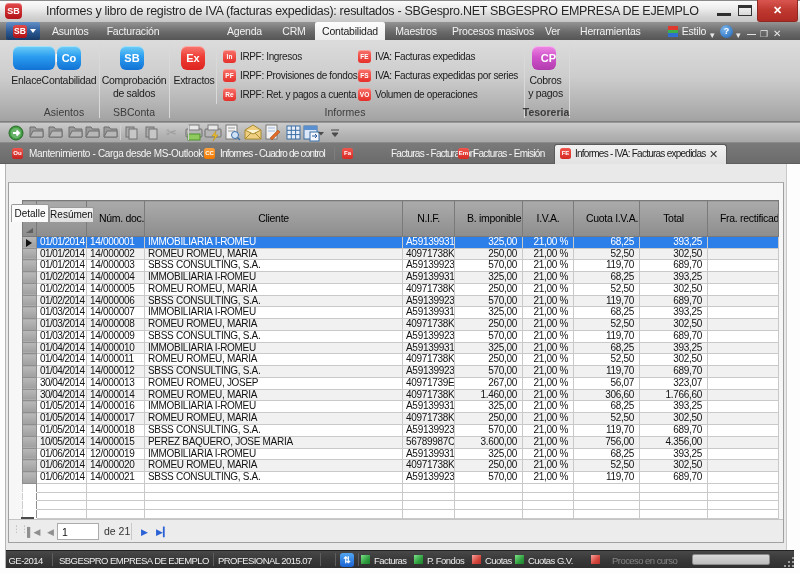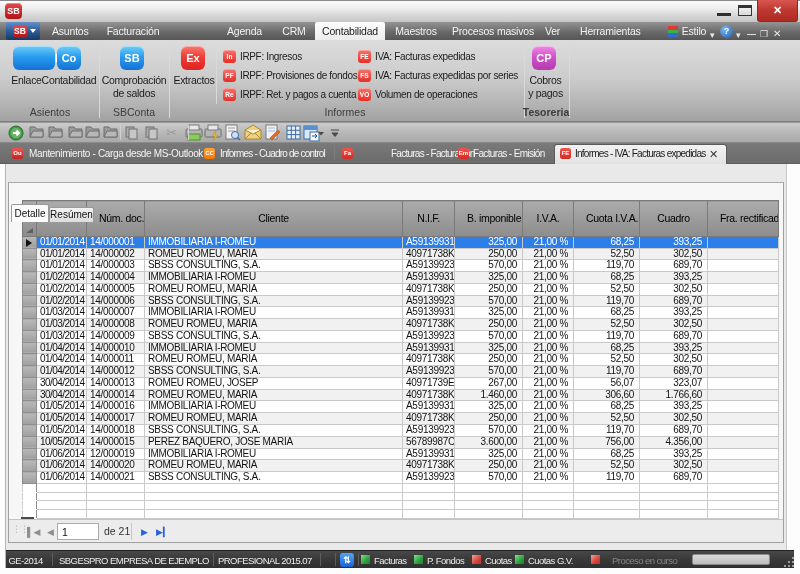--- a/index.html
+++ b/index.html
@@ -80,20 +80,21 @@
 .sqg{background:linear-gradient(135deg,#7ee48a,#2f9e3f 60%,#1f7e2f);}
 .sqr{background:linear-gradient(135deg,#f9a29b,#d4453c 60%,#b3352e);}
 #pbar{position:absolute;left:686px;top:3px;width:78px;height:11px;background:linear-gradient(#d9d9d9,#bdbdbd);border:1px solid #8a8a8a;border-radius:2px;}
 #grip{position:absolute;left:777px;top:6px;width:12px;height:11px;background:radial-gradient(circle 1.2px at 2px 9px,#9a9a9a 1.2px,transparent 1.3px),radial-gradient(circle 1.2px at 6px 9px,#9a9a9a 1.2px,transparent 1.3px),radial-gradient(circle 1.2px at 10px 9px,#9a9a9a 1.2px,transparent 1.3px),radial-gradient(circle 1.2px at 6px 5px,#9a9a9a 1.2px,transparent 1.3px),radial-gradient(circle 1.2px at 10px 5px,#9a9a9a 1.2px,transparent 1.3px),radial-gradient(circle 1.2px at 10px 1px,#9a9a9a 1.2px,transparent 1.3px);}
 </style></head>
 <body>
 <div id="win">
 
 <div id="titlebar"></div>
 <div id="sblogo">SB</div>
+<div id="title">Informes y libro de registro de IVA (facturas expedidas): resultados - SBGespro.NET SBGESPRO EMPRESA DE EJEMPLO</div>
 <div id="btnmin"></div>
 <div id="btnmax"></div>
 <div id="btnclose">✕</div>
 
 <div id="menubar"></div>
 <div id="sbbtn">
       <div class="b">SB</div>
       <div class="t"></div>
     </div>
 <div class="mi" style="left:52px;width:30px;">Asuntos</div>
@@ -122,29 +123,29 @@
 <div id="ribbon"></div>
 <div class="gsep" style="left:99px;"></div>
 <div class="gsep" style="left:169px;"></div>
 <div class="gsep" style="left:216px;top:46px;height:58px;"></div>
 <div class="gsep" style="left:524px;"></div>
 <div class="gsep" style="left:569px;"></div>
 <div class="bigic blue" style="left:13px;padding-left:42px;">En</div>
 <div class="bigic blue" style="left:57px;">Co</div>
 <div class="bigic blue" style="left:120px;">SB</div>
 <div class="bigic red" style="left:181px;">Ex</div>
-<div class="bigic mag" style="left:532px;">CP</div>
+<div class="bigic mag" style="left:532px;text-align:right;">CP</div>
 <div class="blab" style="left:0px;top:74px;width:53px;">Enlace</div>
 <div class="blab" style="left:40px;top:74px;width:58px;">Contabilidad</div>
 <div class="blab" style="left:100px;top:74px;width:68px;">Comprobación</div>
 <div class="blab" style="left:100px;top:87px;width:68px;">de saldos</div>
 <div class="blab" style="left:168px;top:74px;width:52px;">Extractos</div>
 <div class="blab" style="left:518px;top:74px;width:55px;">Cobros</div>
 <div class="blab" style="left:518px;top:87px;width:55px;">y pagos</div>
-<div class="glab" style="left:14px;width:72px;">Asientos</div>
+<div class="glab" style="left:28px;width:72px;">Asientos</div>
 <div class="glab" style="left:99px;width:70px;">SBConta</div>
 <div class="glab" style="left:300px;width:90px;">Informes</div>
 <div class="glab" style="left:520px;width:52px;font-weight:bold;">Tesoreria</div>
 <div class="smic" style="left:223px;top:50px;">In</div>
 <div class="smic" style="left:223px;top:69px;">PF</div>
 <div class="smic" style="left:223px;top:88px;">Re</div>
 <div class="smic" style="left:358px;top:50px;">FE</div>
 <div class="smic" style="left:358px;top:69px;">FS</div>
 <div class="smic" style="left:358px;top:88px;">VO</div>
 <div class="smlab" style="left:240px;top:51px;">IRPF: Ingresos</div>
@@ -266,21 +267,21 @@
           <th class="ic" style="position:relative;">
             <div id="corner"></div>
           </th>
           <th>Fecha</th>
           <th>Núm. doc.</th>
           <th>Cliente</th>
           <th>N.I.F.</th>
           <th>B. imponible</th>
           <th>I.V.A.</th>
           <th>Cuota I.V.A.</th>
-          <th>Cuadro</th>
+          <th>Total</th>
           <th>Fra. rectificada</th>
         </tr>
 <tr class="sel">
           <td class="ic">
             <div class="mk"></div>
           </td>
           <td class="r dt">01/01/2014</td>
           <td class="l">14/000001</td>
           <td class="l">IMMOBILIARIA I-ROMEU</td>
           <td class="l">A59139931</td>

